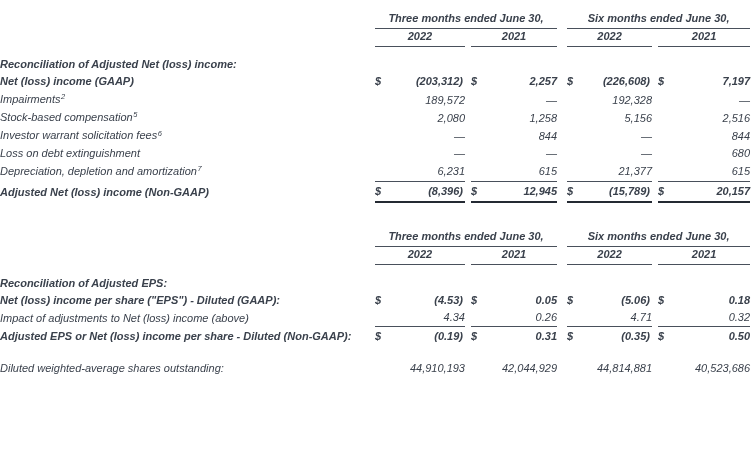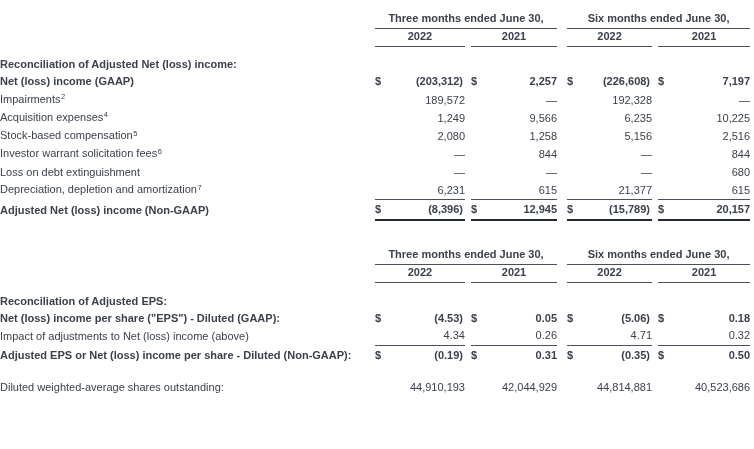--- a/index.html
+++ b/index.html
@@ -14,21 +14,21 @@
     width: 754px; height: 449px;
     background: var(--page-bg);
     font-family: "Liberation Sans", sans-serif;
     color: var(--text);
     overflow: hidden;
   }
   .slot { width: 750px; }
   .slot0 { margin-top: 10px; }
   .slot1 { margin-top: 26px; }
 
-  table.fin { border-collapse: collapse; table-layout: fixed; width: 750px; }
+  table.fin { border-collapse: collapse; table-layout: fixed; width: 750px; font-style: italic; }
   table.fin td {
     font-size: 11px;
     line-height: 17.3px;
     padding: 0;
     white-space: nowrap;
     vertical-align: bottom;
   }
   tr.hdr-row td { height: 18px; line-height: 13px; padding-bottom: 3px; }
   .period, .year {
     font-weight: bold;
@@ -129,34 +129,20 @@
             <td class="cur"></td>
             <td class="val">—</td>
             <td class="gap"></td>
             <td class="cur"></td>
             <td class="val">192,328</td>
             <td class="gap"></td>
             <td class="cur"></td>
             <td class="val">—</td>
           </tr>
           <tr>
-            <td class="lbl ind1">Acquisition expenses<span class="sup">4</span></td>
-            <td class="cur"></td>
-            <td class="val">1,249</td>
-            <td class="gap"></td>
-            <td class="cur"></td>
-            <td class="val">9,566</td>
-            <td class="gap"></td>
-            <td class="cur"></td>
-            <td class="val">6,235</td>
-            <td class="gap"></td>
-            <td class="cur"></td>
-            <td class="val">10,225</td>
-          </tr>
-          <tr>
             <td class="lbl ind1">Stock-based compensation<span class="sup">5</span></td>
             <td class="cur"></td>
             <td class="val">2,080</td>
             <td class="gap"></td>
             <td class="cur"></td>
             <td class="val">1,258</td>
             <td class="gap"></td>
             <td class="cur"></td>
             <td class="val">5,156</td>
             <td class="gap"></td>

